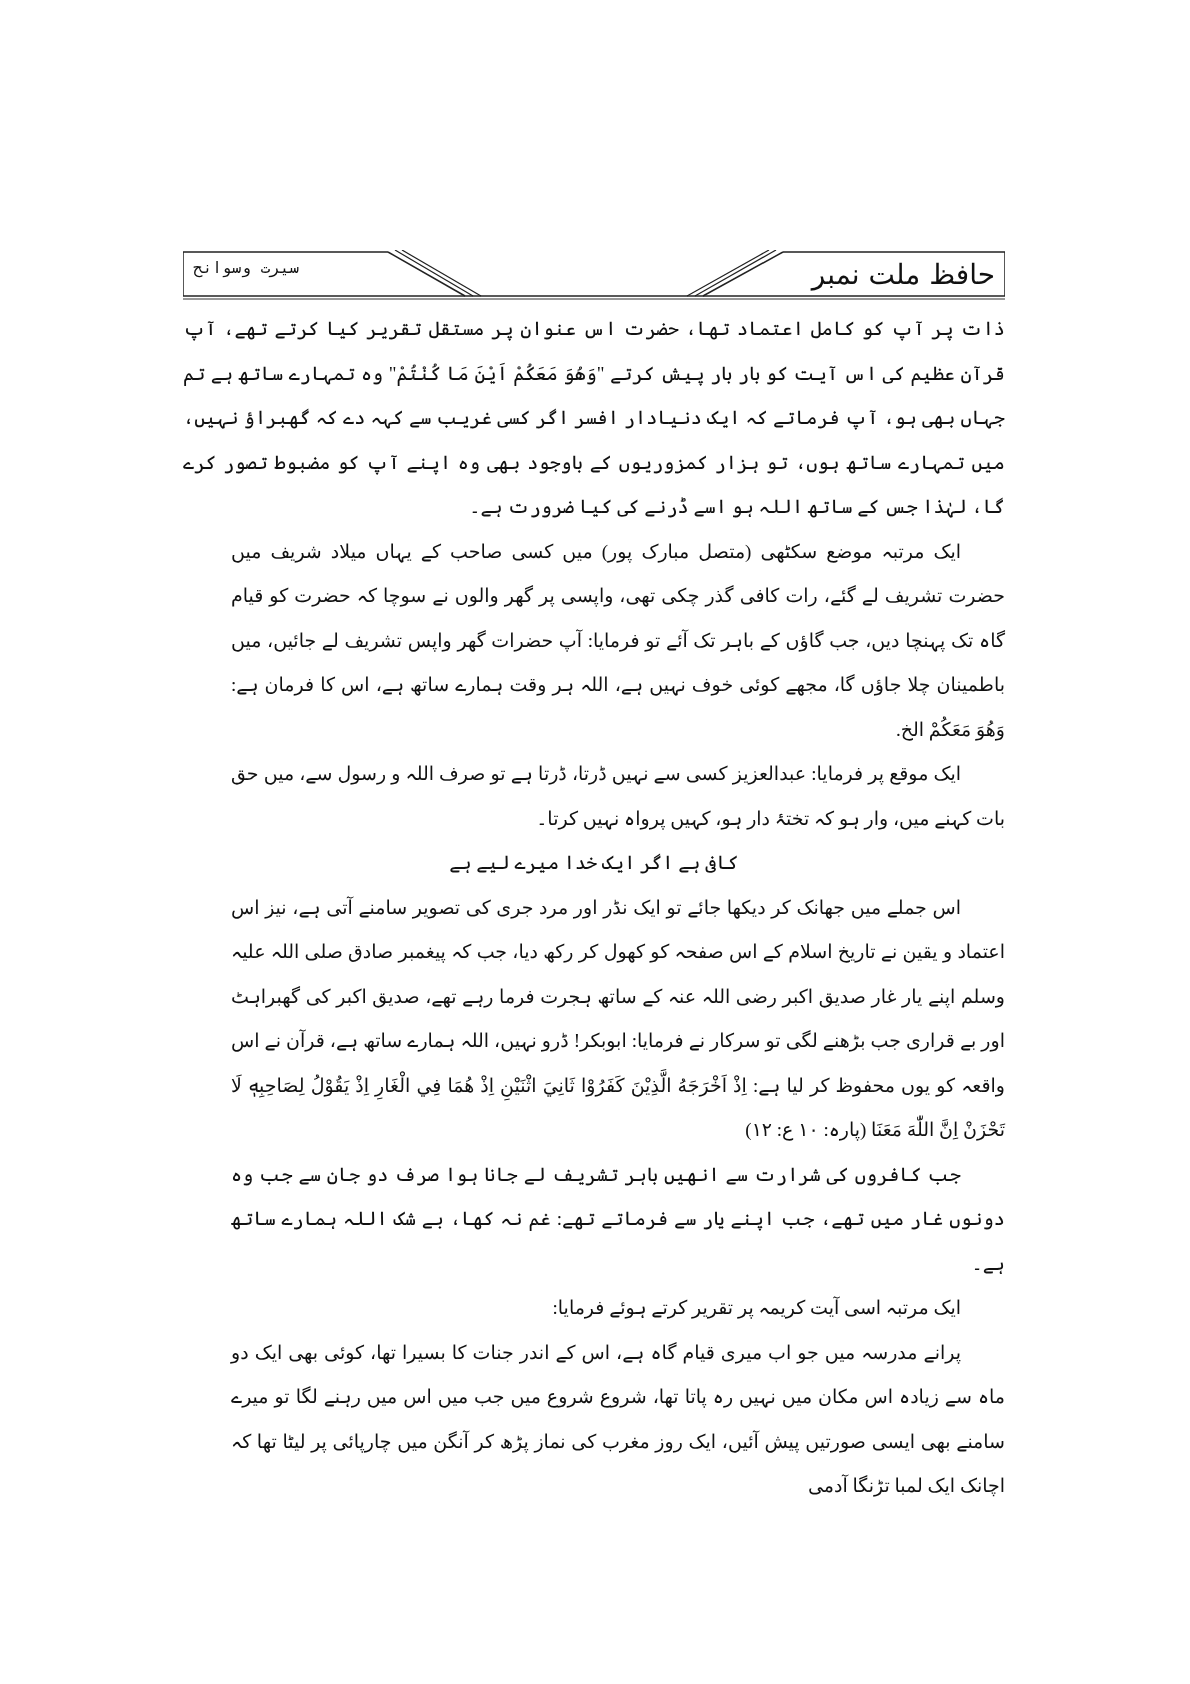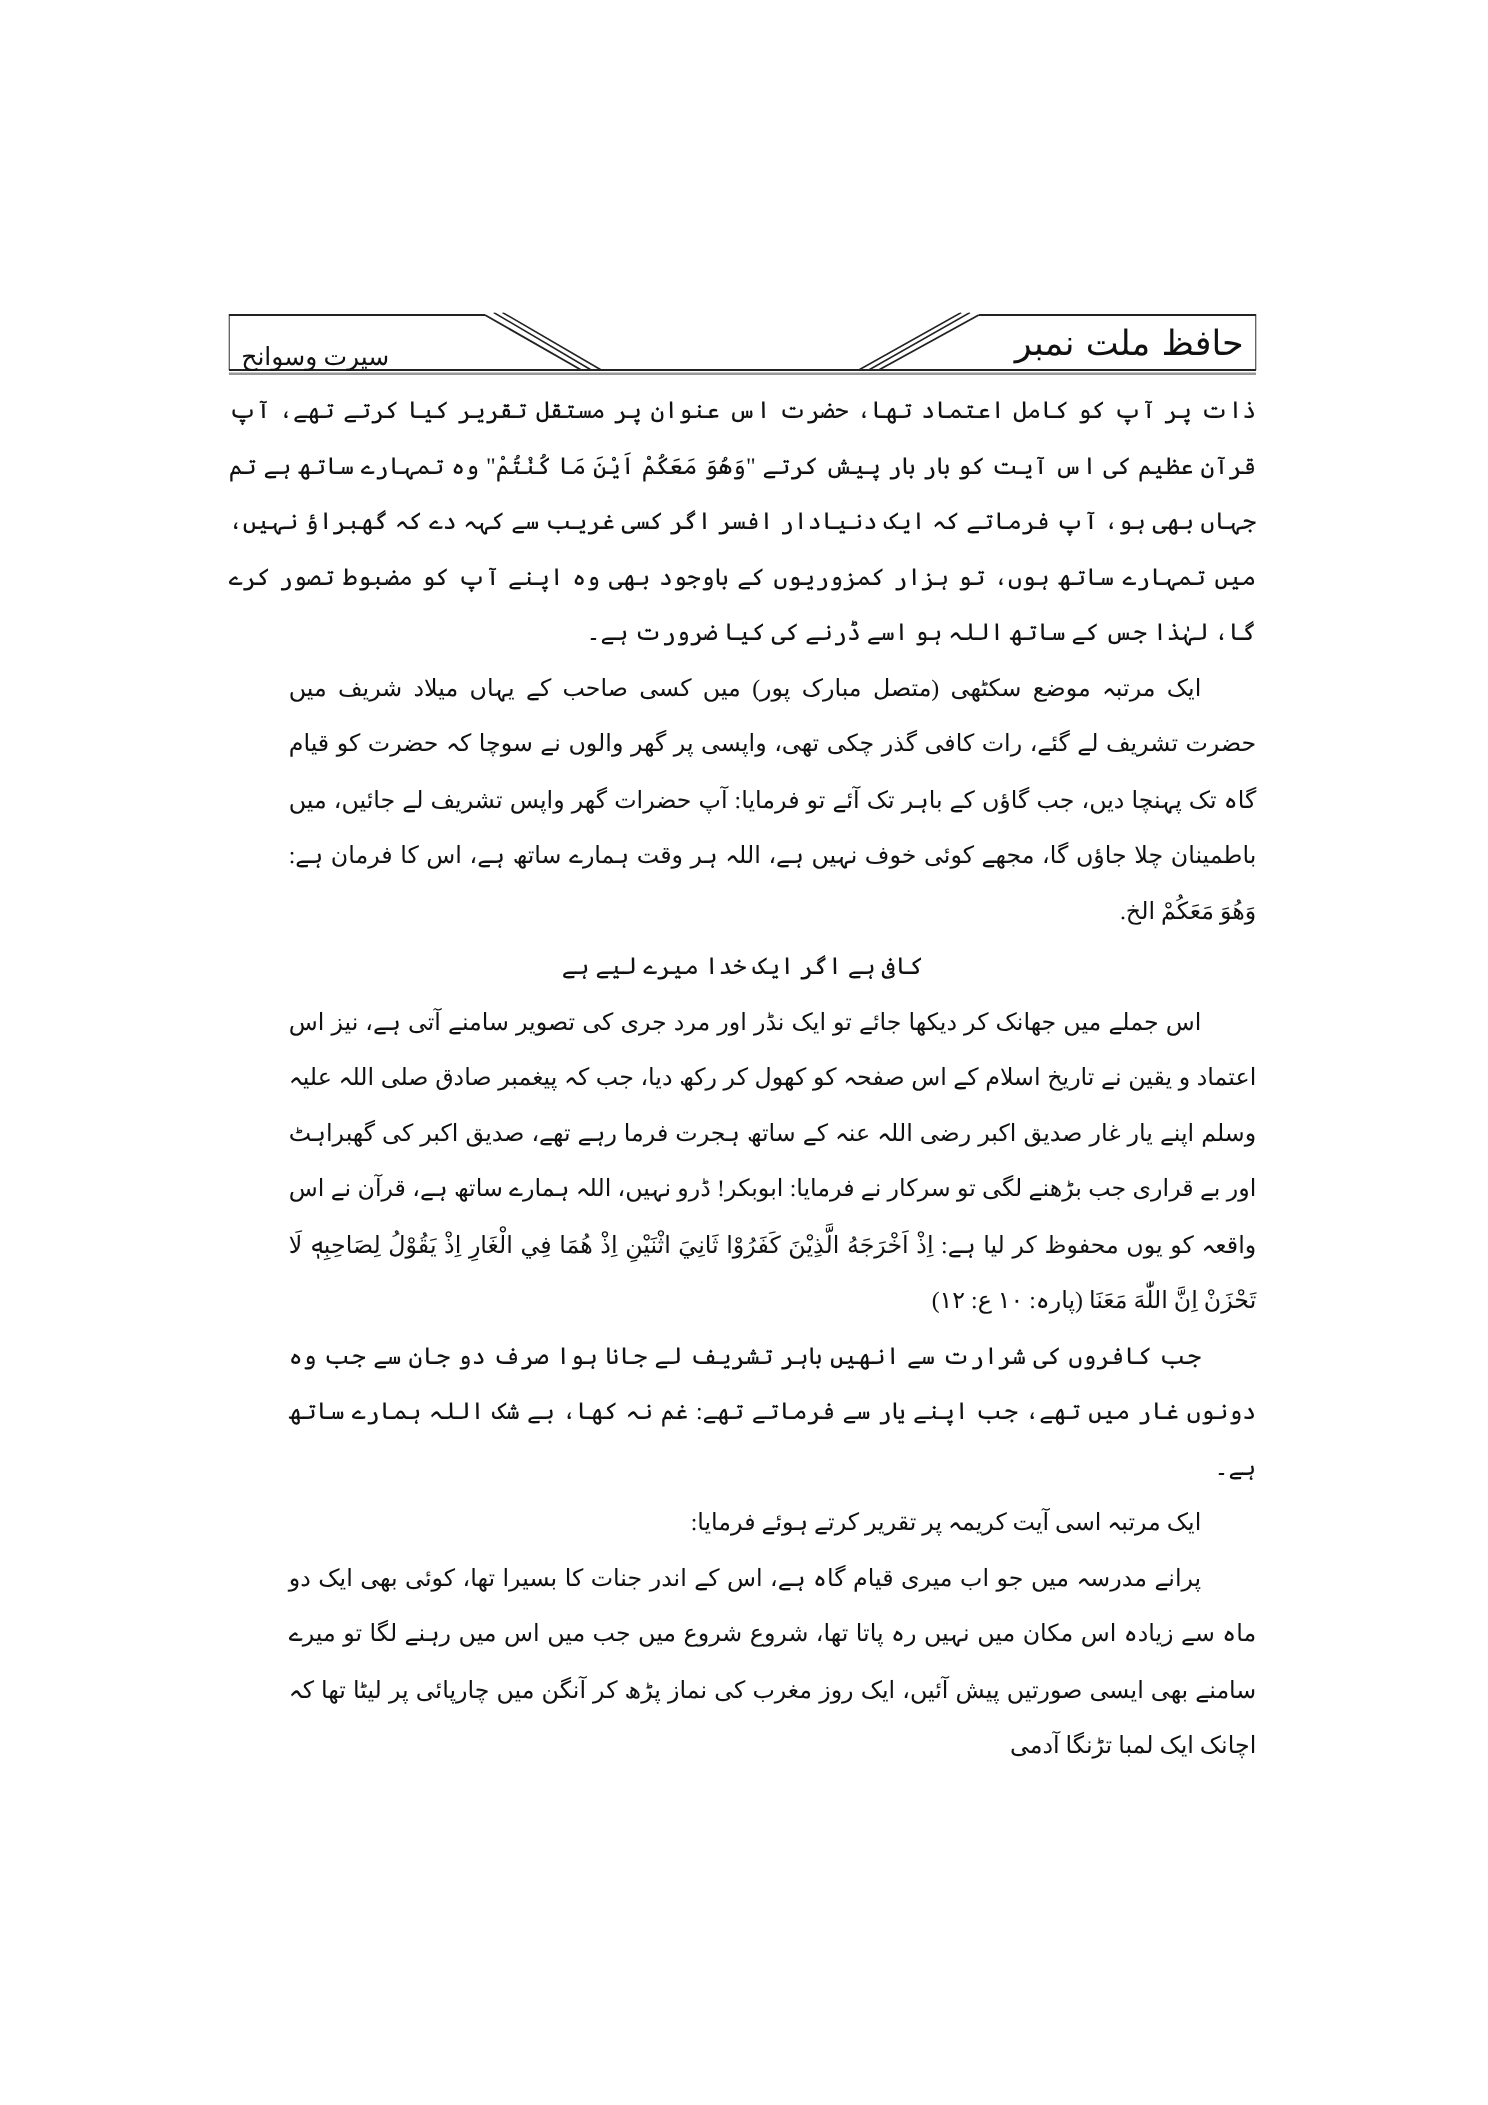--- a/index.html
+++ b/index.html
@@ -28,24 +28,24 @@
     width: 822px;
   }
   .header svg {
     position: absolute;
     left: 0;
     top: 0;
   }
   .hdr-left {
     position: absolute;
     left: 10px;
-    top: 23px;
-    font-size: 20px;
+    top: 8px;
+    font-size: 16px;
     direction: rtl;
-    font-family: Liberation Serif, serif;
+    font-family: Liberation Mono, monospace;
   }
   .hdr-right {
     position: absolute;
     right: 10px;
     top: 8px;
     font-size: 28px;
     direction: rtl;
     font-family: "DejaVu Serif", serif;
   }
   .hdr-num {
@@ -102,20 +102,21 @@
       <line x1="0" y1="46" x2="822" y2="46" stroke="#222" stroke-width="1.5"></line>
       <line x1="0" y1="49" x2="822" y2="49" stroke="#999" stroke-width="2"></line>
     </svg>
     <span class="hdr-left">سیرت وسوانح</span>
     <span class="hdr-right">حافظ ملت نمبر</span>
   </div>
 
   <div class="body">
     <p class="para">ذات پر آپ کو کامل اعتماد تھا، حضرت اس عنوان پر مستقل تقریر کیا کرتے تھے، آپ قرآن عظیم کی اس آیت کو بار بار پیش کرتے "وَهُوَ مَعَكُمْ اَيْنَ مَا كُنْتُمْ" وہ تمہارے ساتھ ہے تم جہاں بھی ہو، آپ فرماتے کہ ایک دنیادار افسر اگر کسی غریب سے کہہ دے کہ گھبراؤ نہیں، میں تمہارے ساتھ ہوں، تو ہزار کمزوریوں کے باوجود بھی وہ اپنے آپ کو مضبوط تصور کرے گا، لہٰذا جس کے ساتھ اللہ ہو اسے ڈرنے کی کیا ضرورت ہے۔</p>
     <p class="para indent">ایک مرتبہ موضع سکٹھی (متصل مبارک پور) میں کسی صاحب کے یہاں میلاد شریف میں حضرت تشریف لے گئے، رات کافی گذر چکی تھی، واپسی پر گھر والوں نے سوچا کہ حضرت کو قیام گاہ تک پہنچا دیں، جب گاؤں کے باہر تک آئے تو فرمایا: آپ حضرات گھر واپس تشریف لے جائیں، میں باطمینان چلا جاؤں گا، مجھے کوئی خوف نہیں ہے، اللہ ہر وقت ہمارے ساتھ ہے، اس کا فرمان ہے: وَهُوَ مَعَكُمْ الخ.</p>
+    <p class="para indent">ایک موقع پر فرمایا: عبدالعزیز کسی سے نہیں ڈرتا، ڈرتا ہے تو صرف اللہ و رسول سے، میں حق بات کہنے میں، وار ہو کہ تختۂ دار ہو، کہیں پرواہ نہیں کرتا۔</p>
     <p class="verse">کافی ہے اگر ایک خدا میرے لیے ہے</p>
     <p class="para indent">اس جملے میں جھانک کر دیکھا جائے تو ایک نڈر اور مرد جری کی تصویر سامنے آتی ہے، نیز اس اعتماد و یقین نے تاریخ اسلام کے اس صفحہ کو کھول کر رکھ دیا، جب کہ پیغمبر صادق صلی اللہ علیہ وسلم اپنے یار غار صدیق اکبر رضی اللہ عنہ کے ساتھ ہجرت فرما رہے تھے، صدیق اکبر کی گھبراہٹ اور بے قراری جب بڑھنے لگی تو سرکار نے فرمایا: ابوبکر! ڈرو نہیں، اللہ ہمارے ساتھ ہے، قرآن نے اس واقعہ کو یوں محفوظ کر لیا ہے: اِذْ اَخْرَجَهُ الَّذِيْنَ كَفَرُوْا ثَانِيَ اثْنَيْنِ اِذْ هُمَا فِي الْغَارِ اِذْ يَقُوْلُ لِصَاحِبِهٖ لَا تَحْزَنْ اِنَّ اللّٰهَ مَعَنَا (پارہ: ۱۰ ع: ۱۲)</p>
     <p class="para indent">جب کافروں کی شرارت سے انھیں باہر تشریف لے جانا ہوا صرف دو جان سے جب وہ دونوں غار میں تھے، جب اپنے یار سے فرماتے تھے: غم نہ کھا، بے شک اللہ ہمارے ساتھ ہے۔</p>
     <p class="para indent">ایک مرتبہ اسی آیت کریمہ پر تقریر کرتے ہوئے فرمایا:</p>
     <p class="para indent">پرانے مدرسہ میں جو اب میری قیام گاہ ہے، اس کے اندر جنات کا بسیرا تھا، کوئی بھی ایک دو ماہ سے زیادہ اس مکان میں نہیں رہ پاتا تھا، شروع شروع میں جب میں اس میں رہنے لگا تو میرے سامنے بھی ایسی صورتیں پیش آئیں، ایک روز مغرب کی نماز پڑھ کر آنگن میں چارپائی پر لیٹا تھا کہ اچانک ایک لمبا تڑنگا آدمی</p>
   </div>
 
 </div>
 
 </body></html>

